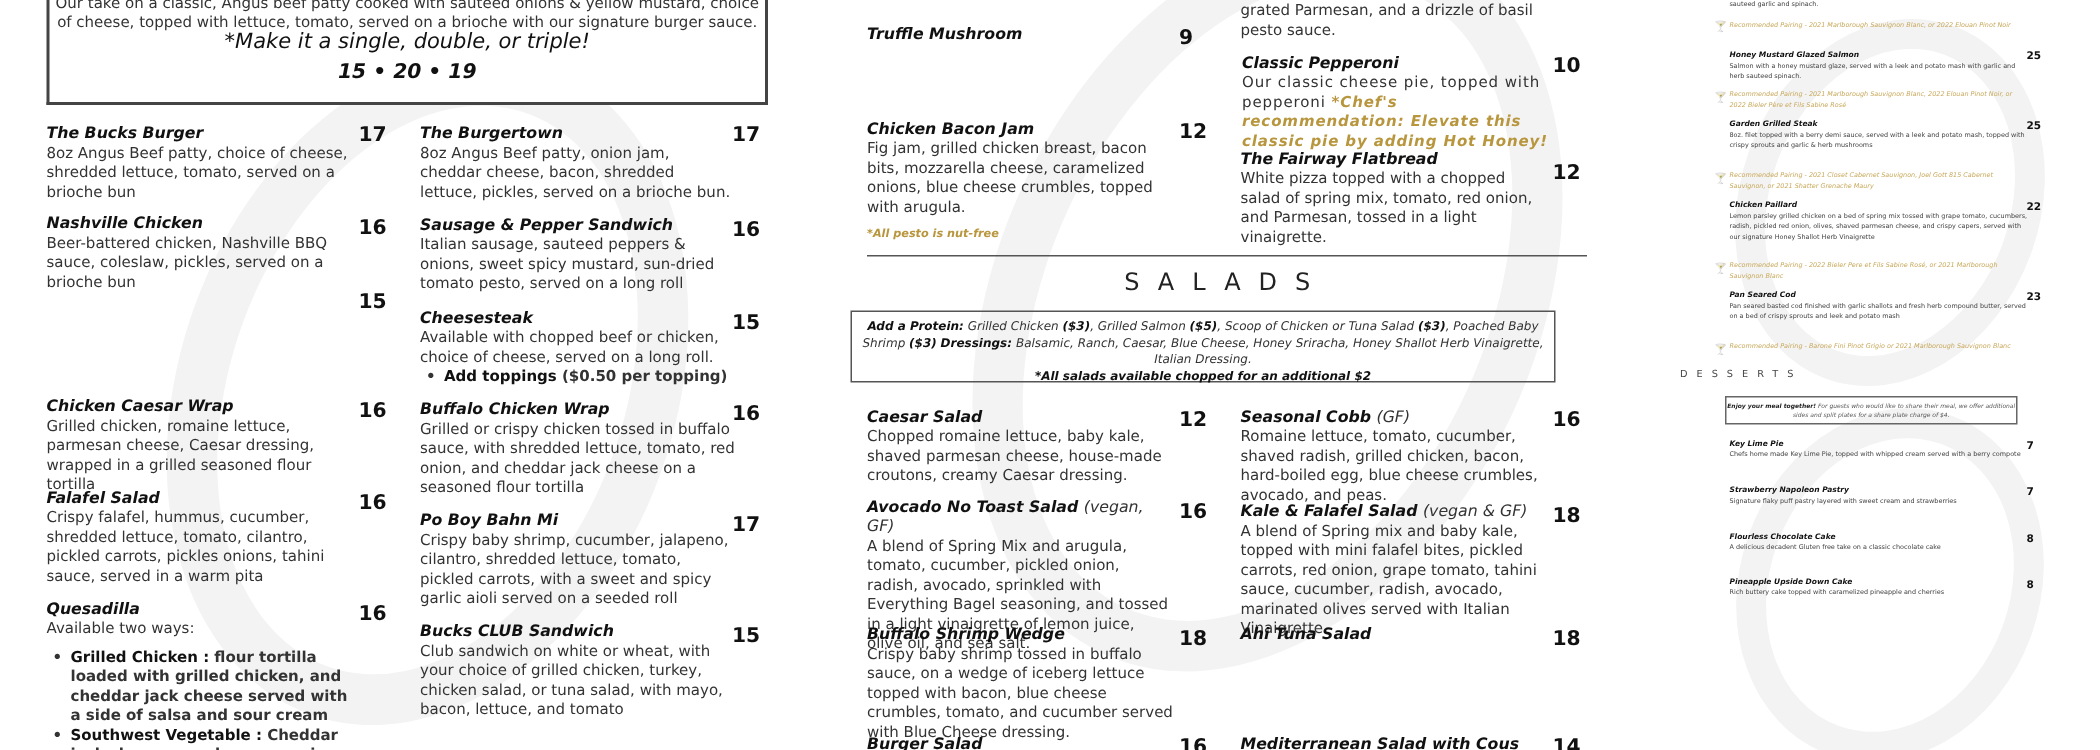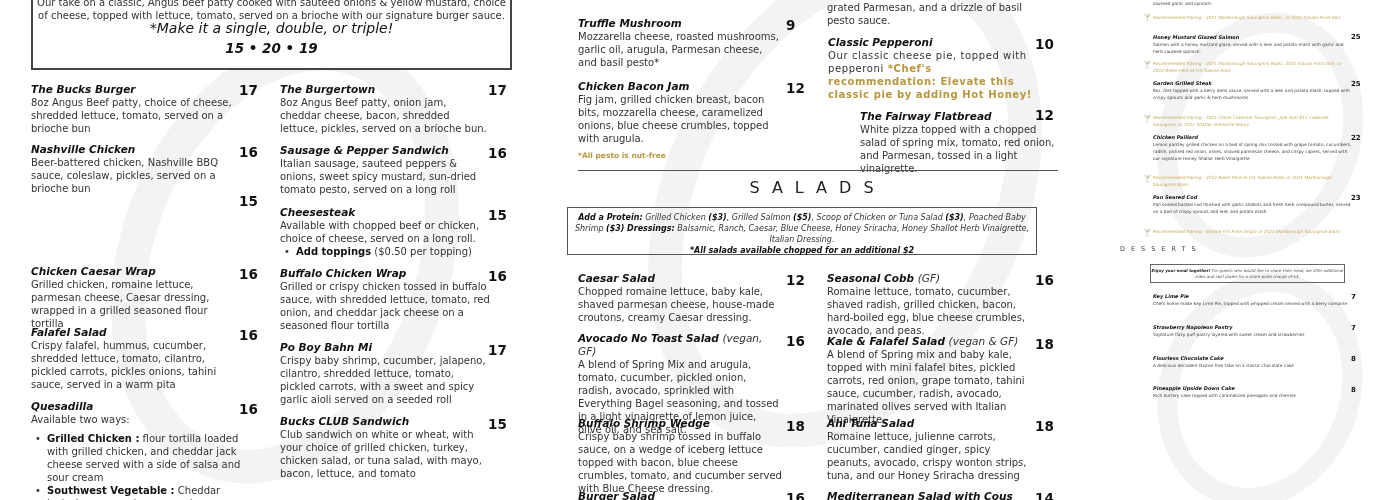--- a/index.html
+++ b/index.html
@@ -15,22 +15,22 @@
   .feature-box { position: absolute; left: 31px; top: -4px; width: 481px; height: 74px; border: 2px solid #444; border-top: none; text-align: center; background: #fff; }
   .feature-desc { font-size: 10px; line-height: 13px; color: #333; padding-top: 0; }
   .feature-note { font-size: 14px; font-weight: normal; font-style: italic; color: #111; line-height: 13px; text-align: center; }
   .feature-price { position: absolute; left: 0; right: 0; top: 44px; font-size: 13.5px; font-weight: bold; font-style: italic; color: #111; }
 
   .item { position: absolute; }
   .item-name { font-size: 10.5px; font-weight: bold; font-style: italic; color: #111; line-height: 13px; }
   .item-name .tag { font-weight: normal; color: #333; }
   .item-desc { font-size: 10px; line-height: 13px; color: #333; }
   .item-price { position: absolute; font-size: 13.5px; font-weight: bold; color: #111; }
-  .gold { color: #b8963e; font-weight: bold; }
-  .sub-list { list-style: none; padding-left: 16px; }
+  .gold { color: #b8963e; font-weight: bold; font-style: italic; }
+  .sub-list { list-style: none; padding-left: 16px; font-weight: bold; }
   .sub-list li { position: relative; font-size: 10px; line-height: 13px; color: #333; }
   .sub-list li::before { content: "•"; position: absolute; left: -12px; color: #333; }
   .sub-list b { color: #111; }
 
   .rule { position: absolute; left: 23px; width: 480px; height: 1px; background: #555; }
   .section-title { position: absolute; left: 0; width: 525px; text-align: center; font-size: 16px; letter-spacing: 12px; color: #222; }
   .salad-box { position: absolute; left: 12px; top: 207px; width: 470px; height: 48px; border: 1px solid #555; text-align: center; font-size: 8px; line-height: 11px; font-style: italic; color: #333; padding-top: 4px; }
   .salad-box b { color: #111; }
 
   
@@ -131,21 +131,20 @@
     <div class="item-desc">Club sandwich on white or wheat, with your choice of grilled chicken, turkey, chicken salad, or tuna salad, with mayo, bacon, lettuce, and tomato</div>
   </div>
   <div class="item-price" style="left:488px;top:416px;">15</div>
 </div>
 
 <div class="page page-mid">
   <div class="watermark" style="left:110px;top:-60px;width:360px;height:520px;transform:rotate(25deg);"></div>
 
   <div class="item" style="left:23px;top:17px;width:205px;">
     <div class="item-name">Truffle Mushroom</div>
-    <div class="item-desc">Mozzarella cheese, roasted mushrooms, garlic oil, arugula, Parmesan cheese, and basil pesto*</div>
   </div>
   <div class="item-price" style="left:231px;top:17px;">9</div>
 
   <div class="item" style="left:23px;top:80px;width:205px;">
     <div class="item-name">Chicken Bacon Jam</div>
     <div class="item-desc">Fig jam, grilled chicken breast, bacon bits, mozzarella cheese, caramelized onions, blue cheese crumbles, topped with arugula.</div>
   </div>
   <div class="item-price" style="left:231px;top:80px;">12</div>
 
   <div class="gold" style="position:absolute;left:23px;top:151px;font-size:7.5px;">*All pesto is nut-free</div>
@@ -154,21 +153,21 @@
 
   <div class="item" style="left:273px;top:36px;width:205px;">
     <div class="item-name">Classic Pepperoni</div>
     <div class="item-desc" style="letter-spacing:0.6px;">
       <span>Our classic cheese pie, topped with pepperoni</span>
       <span class="gold">*Chef's recommendation: Elevate this classic pie by adding Hot Honey!</span>
     </div>
   </div>
   <div class="item-price" style="left:480px;top:36px;">10</div>
 
-  <div class="item" style="left:272px;top:110px;width:205px;margin-left:33px;">
+  <div class="item" style="left:272px;top:100px;width:205px;">
     <div class="item-name">The Fairway Flatbread</div>
     <div class="item-desc">White pizza topped with a chopped salad of spring mix, tomato, red onion, and Parmesan, tossed in a light vinaigrette.</div>
   </div>
   <div class="item-price" style="left:480px;top:107px;">12</div>
 
   <div class="rule" style="top:170px;"></div>
   <div class="section-title" style="top:178px;">SALADS</div>
 
   <div class="salad-box">
     <div>
@@ -217,21 +216,20 @@
   <div class="item-price" style="left:480px;top:272px;">16</div>
 
   <div class="item" style="left:272px;top:335px;width:210px;">
     <div class="item-name"><span>Kale &amp; Falafel Salad</span> <span class="tag">(vegan &amp; GF)</span></div>
     <div class="item-desc">A blend of Spring mix and baby kale, topped with mini falafel bites, pickled carrots, red onion, grape tomato, tahini sauce, cucumber, radish, avocado, marinated olives served with Italian Vinaigrette</div>
   </div>
   <div class="item-price" style="left:480px;top:336px;">18</div>
 
   <div class="item" style="left:272px;top:417px;width:210px;">
     <div class="item-name">Ahi Tuna Salad</div>
-    <div class="item-desc">Romaine lettuce, julienne carrots, cucumber, candied ginger, spicy peanuts, avocado, crispy wonton strips, tuna, and our Honey Sriracha dressing</div>
   </div>
   <div class="item-price" style="left:480px;top:418px;">18</div>
 
   <div class="item" style="left:272px;top:490px;width:210px;">
     <div class="item-name">Mediterranean Salad with Cous Cous</div>
   </div>
   <div class="item-price" style="left:480px;top:490px;">14</div>
 </div>
 
 <div class="page page-right">

